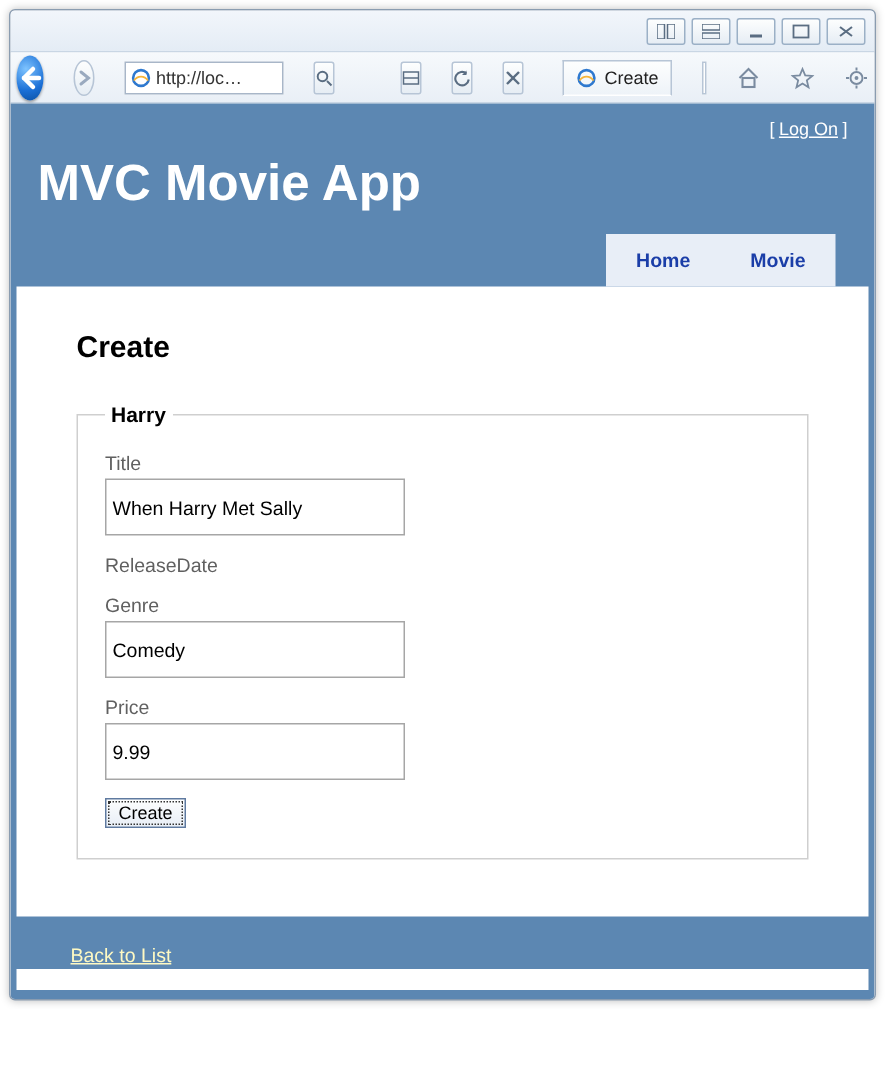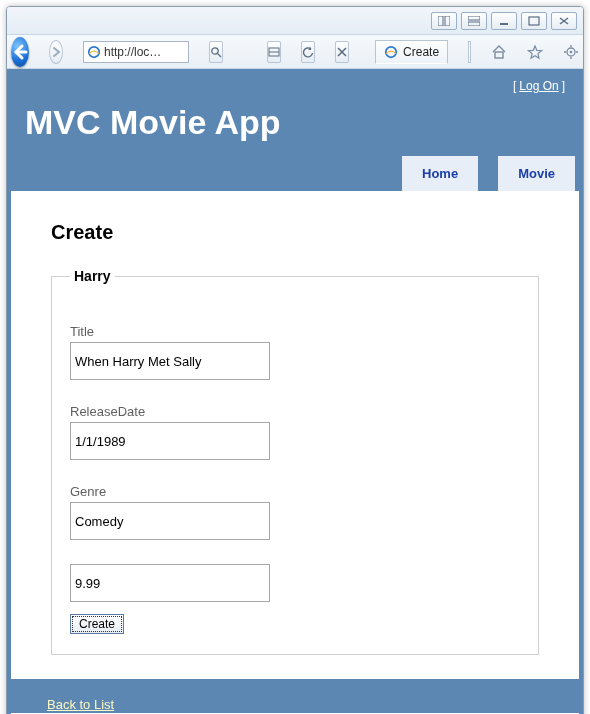--- a/index.html
+++ b/index.html
@@ -21,27 +21,27 @@
   .sqbtn { width:22px; height:22px; border:1px solid #b7c5d6; background: linear-gradient(#fdfefe,#e6edf4); display:flex; align-items:center; justify-content:center; border-radius:2px; }
   .tab { height:24px; border:1px solid #b7c5d6; background: linear-gradient(#fdfefe,#eef3f8); display:flex; align-items:center; padding:0 8px; font-size:12px; color:#222; gap:5px; flex:1; margin-left:6px; border-bottom:1px solid #fff;}
   .rightbox { width:22px; height:22px; border:1px solid #b7c5d6; background:#fff; }
   .iconbtn { width:20px; height:20px; display:flex; align-items:center; justify-content:center; }
 
   
   .page-bg { background: #5c87b2; padding: 0 0 6px 0; }
   .top-strip { display:flex; justify-content:flex-end; padding:10px 18px 4px; font-size:12px; color:#fff; }
   .top-strip a { color:#fff; text-decoration:underline; margin:0 3px; }
   .app-title { color:#fff; font-size:34px; font-weight:bold; padding:6px 18px 14px; font-family: Verdana, Arial, sans-serif; letter-spacing:0px; }
-  .tabs-row { display:flex; justify-content:flex-end; gap:20px; padding:0 8px 0; }
+  .tabs-row { display:flex; justify-content:flex-end; gap:0; padding:0 26px 0; }
   .nav-tab { background:#e8eef7; color:#1b3ea8; font-weight:bold; font-size:13px; padding:10px 20px; display:inline-block; text-decoration:none; }
   .content-card { background:#fff; margin:0 4px; padding:30px 40px 24px; min-height:420px; }
   h2.page-h { font-size:20px; font-weight:bold; margin-bottom:24px; }
   fieldset { border:1px solid #cfcfcf; padding:16px 18px 20px; }
   legend { font-weight:bold; font-size:14px; padding:0 4px; }
-  .fld { margin: 24px 0 12px; }
+  .fld { margin: 1px 0 12px; }
   .fld label { display:block; font-size:13px; color:#606060; margin-bottom:3px; }
   .fld input[type=text] { width:200px; height:38px; border:1px solid #a6a6a6; font-size:13px; padding:1px 4px; background:#fff;}
   .submit-wrap { margin-top:8px; }
   .submit-wrap button { font-size:12px; padding:2px 8px; border:1px solid #5f7aa0; background:linear-gradient(#fdfefe,#e8eef6); outline:1px dotted #333; outline-offset:-3px; }
   .backlink { display:inline-block; margin:18px 0 0 40px; color:#fef9c3; text-decoration:underline; font-size:13px; }
   .footer-space { height:14px; background:#fff; margin:0 4px; }
   .outer-margin { background:#fff; padding:6px; }
 </style>
 </head>
 <body>
@@ -177,27 +177,27 @@
 
       <fieldset>
         <legend>Harry</legend>
 
         <div class="fld">
           <label>Title</label>
           <input type="text" value="When Harry Met Sally" style="">
         </div>
         <div class="fld">
           <label>ReleaseDate</label>
-          <input type="text" value="1/1/1989" style="">
         </div>
         <div class="fld">
           <label>Genre</label>
           <input type="text" value="Comedy" style="">
         </div>
         <div class="fld">
+          <label>Price</label>
           <input type="text" value="9.99" style="">
         </div>
 
         <div class="submit-wrap">
           <button type="button">Create</button>
         </div>
       </fieldset>
     </div>
     <a href="#" class="backlink">Back to List</a>
     <div class="footer-space"></div>

